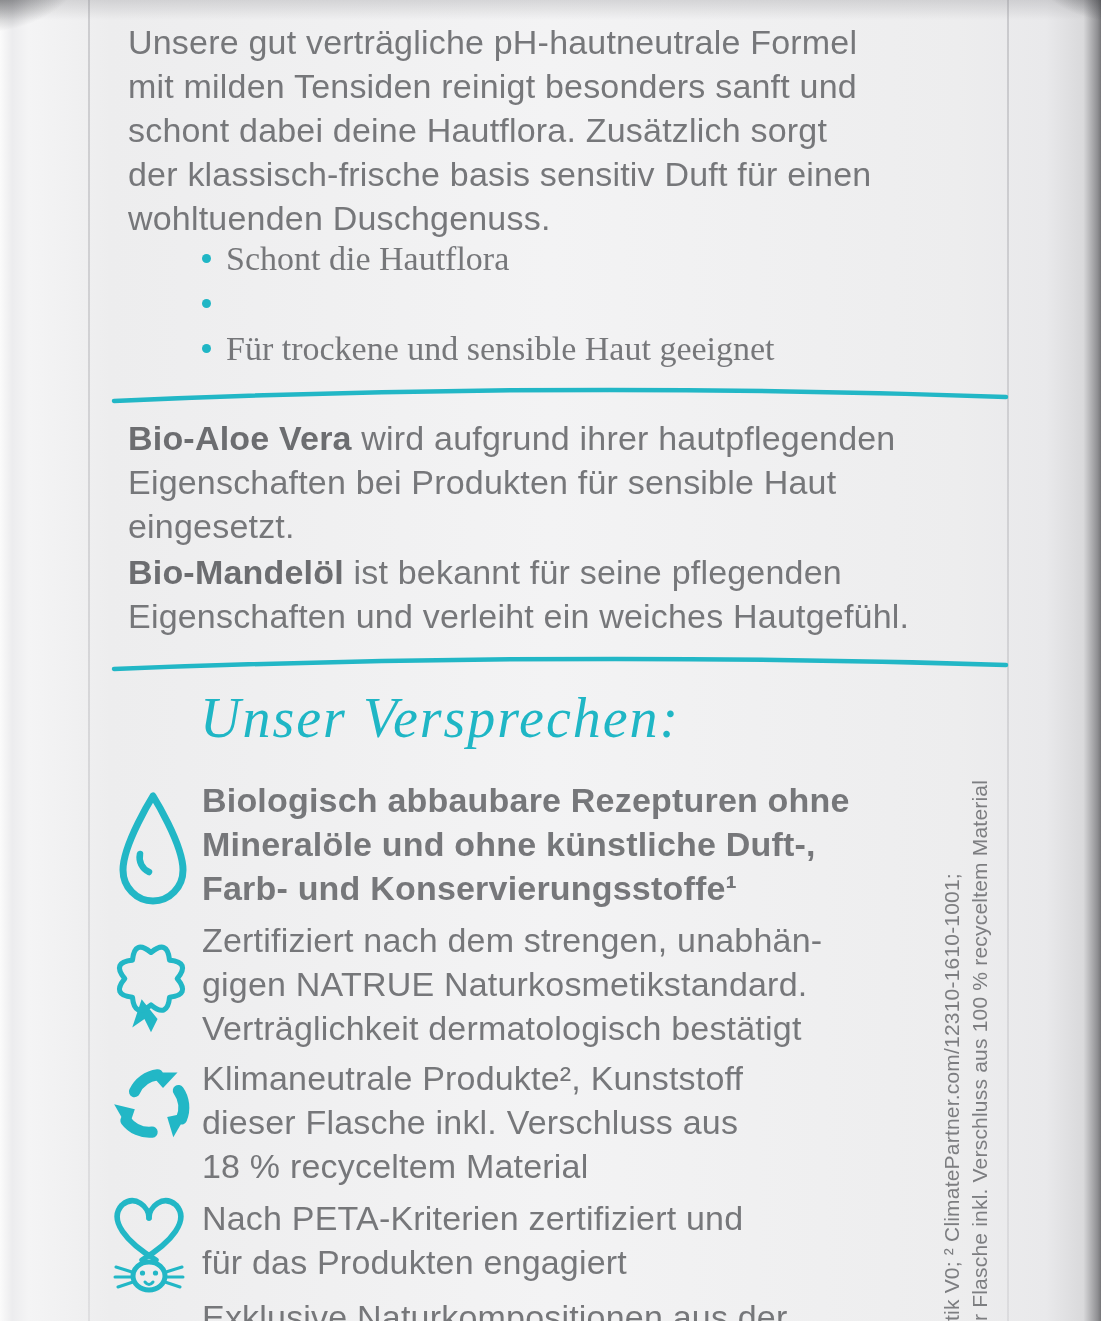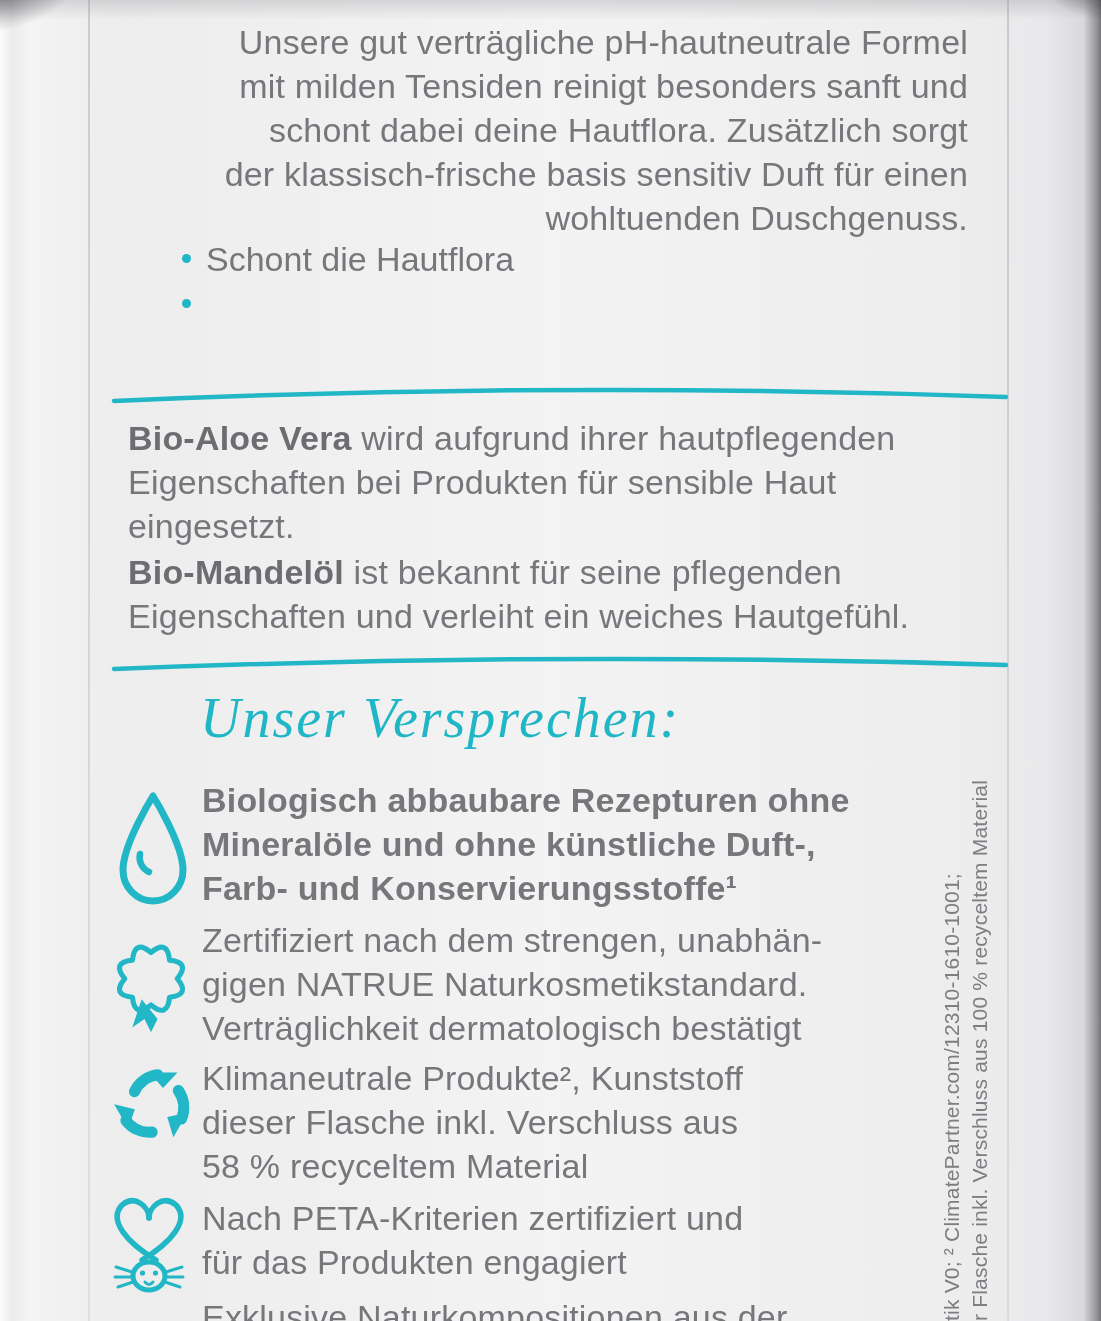--- a/index.html
+++ b/index.html
@@ -9,22 +9,22 @@
     background:
       radial-gradient(150px 95px at -25px -35px, rgba(28,30,34,.95), rgba(28,30,34,0) 72%),
       radial-gradient(130px 80px at 1125px -35px, rgba(28,30,34,.9), rgba(28,30,34,0) 72%),
       linear-gradient(180deg, rgba(110,110,116,.22) 0px, rgba(110,110,116,0) 20px),
       linear-gradient(90deg,#fbfbfb 0%,#ececee 1.1%,#f4f4f5 2.6%,#ededee 10%,#f3f3f4 50%,#ededee 87%,#e9e9eb 95%,#d9d9db 98.4%,#8f8f92 99.7%,#757578 100%);
   }
   .seam{position:absolute;top:0;bottom:0;width:2px;background:linear-gradient(180deg,rgba(140,140,146,.35),rgba(150,150,156,.18));}
   .seam.left{left:88px;}
   .seam.right{left:1007px;}
   .txt{color:#76777a;font-size:34px;line-height:44px;white-space:pre-line;letter-spacing:.2px;}
-  .intro{position:absolute;left:128px;top:20px;width:840px;text-align:right;}
-  .bullets{position:absolute;left:182px;top:237px;}
+  .intro{position:absolute;left:128px;top:20px;width:840px;}
+  .bullets{position:absolute;left:202px;top:237px;font-family:Liberation Serif, serif;}
   .bullet-row{display:flex;align-items:flex-start;height:45px;}
   .dot{width:9px;height:9px;border-radius:50%;background:#1fb6c5;margin-top:17px;flex:0 0 auto;}
   .bullet-text{margin-left:15px;color:#76777a;font-size:34px;line-height:44px;white-space:nowrap;}
   .divider{position:absolute;left:110px;width:900px;height:26px;}
   .divider.d1{top:380px;}
   .divider.d2{top:650px;}
   .para{position:absolute;left:128px;width:850px;}
   .para.aloe{top:416px;}
   .para.mandel{top:550px;}
   .para b{color:#6c6d70;font-weight:bold;text-align:center;}
@@ -60,20 +60,24 @@
 der klassisch-frische basis sensitiv Duft für einen
 wohltuenden Duschgenuss.</div>
 
 <div class="bullets">
   <div class="bullet-row">
     <span class="dot"></span>
     <span class="bullet-text">Schont die Hautflora</span>
   </div>
   <div class="bullet-row">
     <span class="dot"></span>
+  </div>
+  <div class="bullet-row">
+    <span class="dot"></span>
+    <span class="bullet-text">Für trockene und sensible Haut geeignet</span>
   </div>
 </div>
 
 <svg class="divider d1" viewBox="0 0 900 26">
   <path d="M4,21 Q450,1 896,17" class="stroke" stroke-width="4.5"></path>
 </svg>
 
 <div class="txt para aloe"><b>Bio-Aloe Vera</b><span> wird aufgrund ihrer hautpflegenden
 Eigenschaften bei Produkten für sensible Haut
 eingesetzt.</span></div>
@@ -112,21 +116,21 @@
     <path class="stroke" stroke-width="11" d="M63,36 A29,29 0 0 1 66,64"></path>
     <polygon class="fill" points="72,58 58,82 52,62"></polygon>
   </g>
   <g transform="rotate(240 40 46)">
     <path class="stroke" stroke-width="11" d="M63,36 A29,29 0 0 1 66,64"></path>
     <polygon class="fill" points="72,58 58,82 52,62"></polygon>
   </g>
 </svg>
 <div class="txt promise-text p3t">Klimaneutrale Produkte², Kunststoff
 dieser Flasche inkl. Verschluss aus
-58 % recyceltem Material</div>
+18 % recyceltem Material</div>
 
 <svg class="promise-icon p4i" width="88" height="116" viewBox="0 0 88 116">
   <path class="stroke" stroke-width="5.5" d="M50,66 C20,48 2,26 16,11 C29,0 43,13 43,24"></path>
   <path class="stroke" stroke-width="5.5" d="M36,66 C66,48 84,26 70,11 C57,0 43,13 43,24"></path>
   <ellipse class="stroke" stroke-width="5" cx="43" cy="82" rx="16" ry="14"></ellipse>
   <circle class="fill" cx="36.5" cy="79" r="2.6"></circle>
   <circle class="fill" cx="49.5" cy="79" r="2.6"></circle>
   <path class="stroke" stroke-width="3" d="M39,88 q4,5 8,0"></path>
   <path class="stroke" stroke-width="3" d="M26,78 L10,73 M26,83 L9,83 M27,88 L12,93"></path>
   <path class="stroke" stroke-width="3" d="M60,78 L76,73 M60,83 L77,83 M59,88 L74,93"></path>

